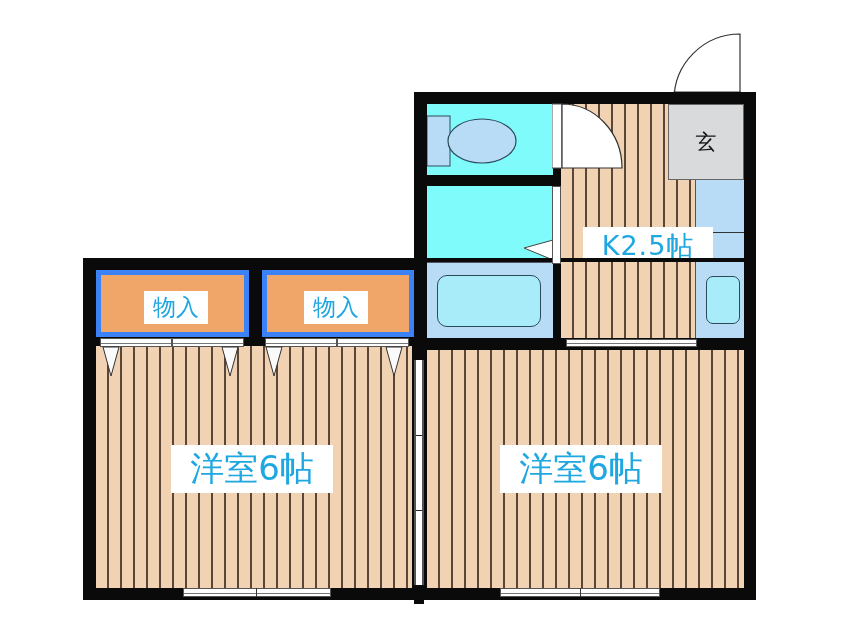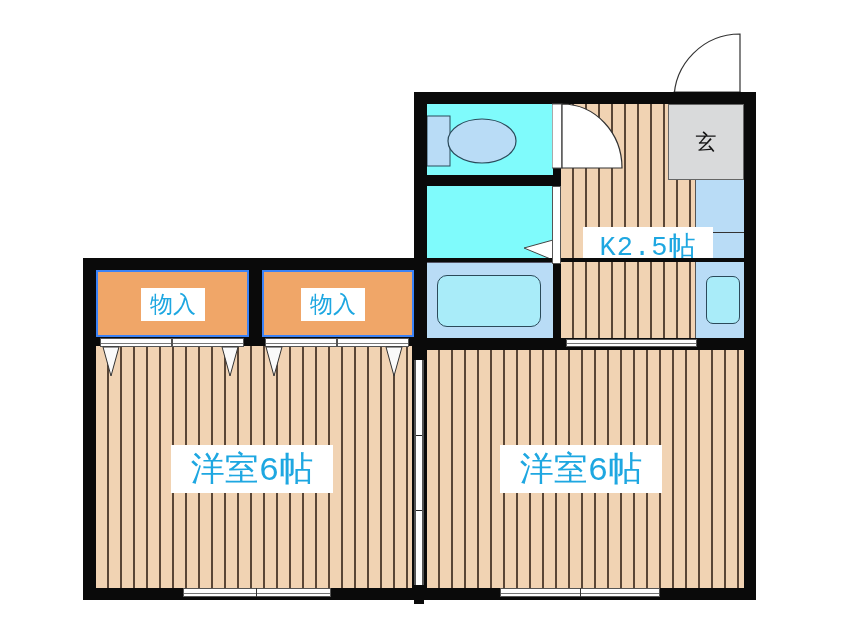--- a/index.html
+++ b/index.html
@@ -1,24 +1,24 @@
 <!DOCTYPE html>
 <html><head>
 <meta charset="utf-8">
 <style>
   html,body{margin:0;padding:0;background:#ffffff;}
   body{width:846px;height:634px;position:relative;overflow:hidden;font-family:"DejaVu Sans",sans-serif;}
   .abs{position:absolute;box-sizing:border-box;}
   .wall{background:#0a0a0a;}
   .floor{background-color:#f1d3b3;
     background-image:repeating-linear-gradient(90deg, transparent 0, transparent 11px, #5a4636 11px, #5a4636 13px);}
-  .closet{background:#f0a668;border:2px solid #3b82f6;}
+  .closet{background:#f0a668;border:5px solid #3b82f6;}
   .wet{background:#7ffbfc;}
   .wetlight{background:#b9dcf6;}
-  .label{background:#ffffff;color:#1ea7e1;display:flex;align-items:center;justify-content:center;white-space:nowrap;font-family:Liberation Mono, monospace;}
+  .label{background:#ffffff;color:#1ea7e1;display:flex;align-items:center;justify-content:center;white-space:nowrap;}
   .window{background:#ffffff;border:1px solid #555;}
   .window::after{content:"";position:absolute;left:0;right:0;top:50%;border-top:1px solid #777;}
 </style>
 </head>
 <body>
 
 <div class="abs" style="left:0;top:0;width:846px;height:634px;">
 
   <svg class="abs" style="left:668px;top:30px;" width="80" height="72" viewBox="0 0 80 72">
     <path d="M6 70 A66 66 0 0 1 72 4 L72 70" fill="#ffffff" stroke="#333" stroke-width="1.2"></path>

